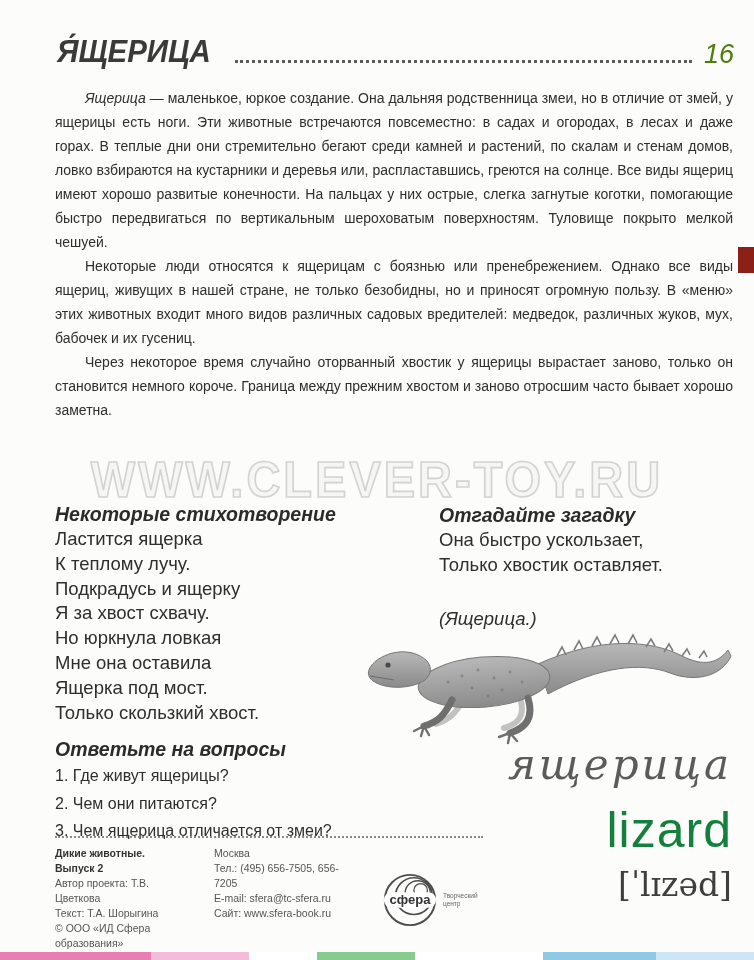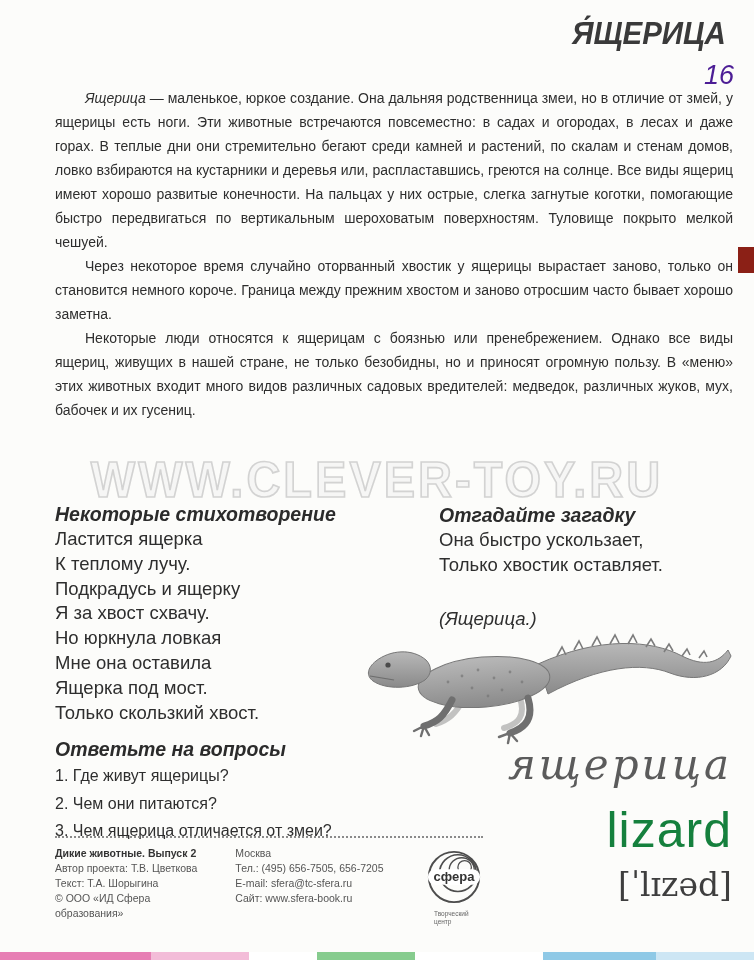--- a/index.html
+++ b/index.html
@@ -3,27 +3,27 @@
 <meta charset="utf-8">
 <style>
   html,body { margin:0; padding:0; background:#e8e8e8; }
   .page {
     position:relative; width:754px; height:960px; margin:0 auto;
     background:#fcfcfa; overflow:hidden;
     font-family:"Liberation Sans", sans-serif; color:#303030;
   }
 
   
-  .header { position:absolute; top:16px; left:57px; right:20px; display:flex; align-items:flex-end;flex-direction:column; }
+  .header { position:absolute; top:34px; left:57px; right:20px; display:flex; align-items:flex-end; }
   .title {
     font-size:31px; font-weight:bold; font-style:italic; color:#3a3a3a;
     letter-spacing:0px; transform:scaleX(.95); transform-origin:left bottom; white-space:nowrap;
   }
   .leader { flex:1; height:0; border-bottom:3px dotted #5c5c5c; margin:0 12px 7px 16px; }
-  .page-number { font-size:27px; font-style:italic; color:#4c1d95; line-height:1; padding-bottom:2px; }
+  .page-number { font-size:27px; font-style:italic; color:#4d7c0f; line-height:1; padding-bottom:2px; }
 
   
   .body-text { position:absolute; top:86px; left:55px; width:678px;
     font-size:14px; line-height:24px; text-align:justify; color:#2e2e2e; }
   .body-text p { margin:0; text-indent:30px; }
   .lead-word { font-style:italic; }
 
   
   .columns { position:absolute; top:501px; left:55px; width:678px; }
   .poem-col { width:345px; }
@@ -43,21 +43,21 @@
     font-size:42px; color:#5b5b5b; letter-spacing:3px; line-height:1.1; }
   .vocab-en { font-size:50px; color:#15803d; letter-spacing:1px; line-height:1.05; margin-top:16px; font-weight:400; }
   .vocab-tr { font-family:"DejaVu Serif", serif; font-size:33px; color:#3e3e3e; margin-top:8px; }
 
   
   .footer { position:absolute; left:55px; top:836px; width:428px; border-top:2px dotted #8a8a8a; padding-top:8px;
     display:flex; gap:32px; font-size:10.5px; line-height:15px; color:#555; }
   .footer-col1 { width:158px; }
   .footer-col1 div:first-child { font-weight:bold; color:#333; }
   .footer-col2 { width:168px; }
-  .footer-logo { display:flex; align-items:center; gap:4px; margin-top:2px;flex-direction:column; }
+  .footer-logo { display:flex; align-items:center; gap:4px; margin-top:2px; }
   .logo-tagline { font-size:6.5px; line-height:8px; color:#666; width:40px; }
 
   
   .watermark { position:absolute; top:452px; left:0; width:100%; text-align:center; z-index:6;
     font-size:47px; font-weight:bold; letter-spacing:3px;
     color:rgba(240,240,240,.55); -webkit-text-stroke:1.6px rgba(198,198,198,.75);
     transform:scaleY(1.08); pointer-events:none; white-space:nowrap; }
 
   
   .red-mark { position:absolute; right:0; top:247px; width:16px; height:26px; background:#8b2016; }
@@ -73,22 +73,22 @@
 <div class="page">
 
   <div class="header">
     <div class="title">Я́ЩЕРИЦА</div>
     <div class="leader"></div>
     <div class="page-number">16</div>
   </div>
 
   <div class="body-text">
     <p><span class="lead-word">Ящерица</span><span> — маленькое, юркое создание. Она дальняя родственница змеи, но в отличие от змей, у ящерицы есть ноги. Эти животные встречаются повсеместно: в садах и огородах, в лесах и даже горах. В теплые дни они стремительно бегают среди камней и растений, по скалам и стенам домов, ловко взбираются на кустарники и деревья или, распластавшись, греются на солнце. Все виды ящериц имеют хорошо развитые конечности. На пальцах у них острые, слегка загнутые коготки, помогающие быстро передвигаться по вертикальным шероховатым поверхностям. Туловище покрыто мелкой чешуей.</span></p>
+    <p>Некоторые люди относятся к ящерицам с боязнью или пренебрежением. Однако все виды ящериц, живущих в нашей стране, не только безобидны, но и приносят огромную пользу. В «меню» этих животных входит много видов различных садовых вредителей: медведок, различных жуков, мух, бабочек и их гусениц.</p>
     <p>Через некоторое время случайно оторванный хвостик у ящерицы вырастает заново, только он становится немного короче. Граница между прежним хвостом и заново отросшим часто бывает хорошо заметна.</p>
-    <p>Некоторые люди относятся к ящерицам с боязнью или пренебрежением. Однако все виды ящериц, живущих в нашей стране, не только безобидны, но и приносят огромную пользу. В «меню» этих животных входит много видов различных садовых вредителей: медведок, различных жуков, мух, бабочек и их гусениц.</p>
   </div>
 
   <div class="columns">
     <div class="poem-col">
       <div class="block-title">Некоторые стихотворение</div>
       <div class="poem-lines">
           <div>Ластится ящерка</div>
           <div>К теплому лучу.</div>
           <div>Подкрадусь и ящерку</div>
           <div>Я за хвост схвачу.</div>

